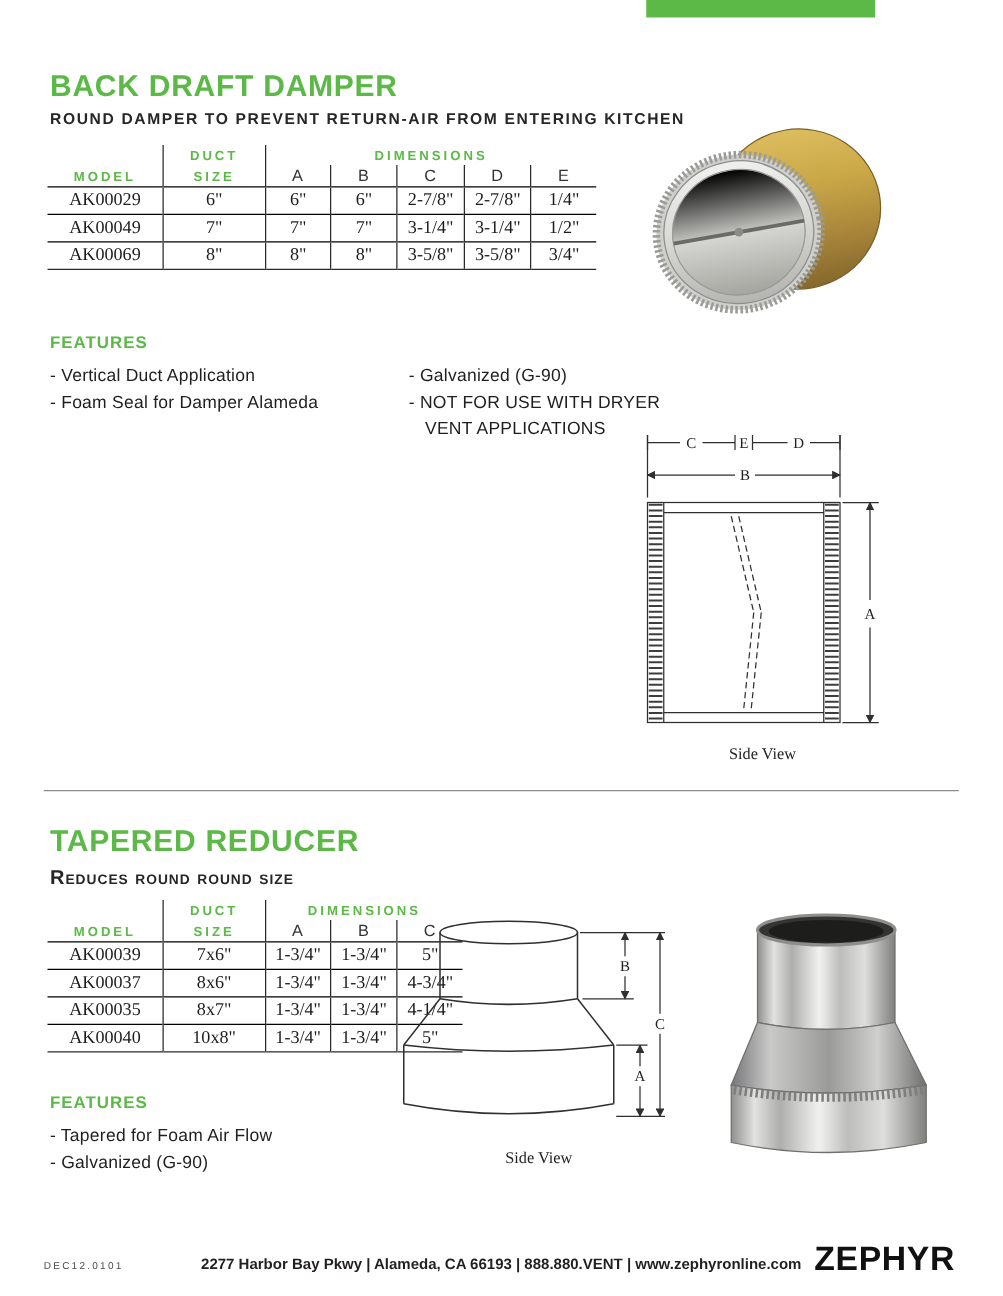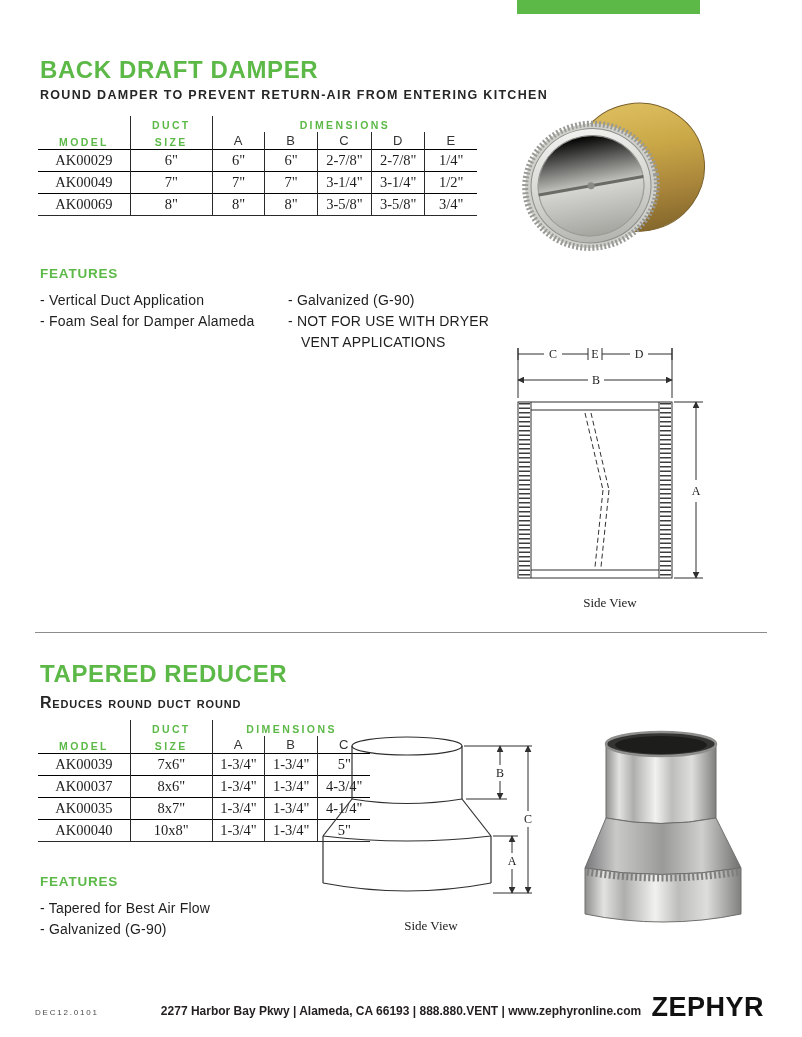--- a/index.html
+++ b/index.html
@@ -19,21 +19,21 @@
   table.spec th { font-weight:bold; padding:1px 21px; height:16px; vertical-align:bottom; }
   table.spec th.grp { color:#5cb947; font-size:10.5px; letter-spacing:2.4px; text-align:center; }
   table.spec th.dimh { color:#333; font-size:13px; font-weight:normal; letter-spacing:1px; text-align:center; }
   table.spec th.vl { border-left:1px solid #2a2a2a; }
   table.spec td { border-top:1px solid #000000; border-left:1px solid #2a2a2a;
                   font-family:"Liberation Serif", serif; font-size:14.5px; text-align:center;
                   height:22px; padding:0 4px; color:#1c1c1c; }
   table.spec td:first-child { border-left:none; }
   table.spec tbody tr:last-child td { border-bottom:1px solid #2a2a2a; }
 
-  .features { font-size:14px; line-height:21px; letter-spacing:0.2px; color:#1e1e1e; }
+  .features { font-size:14px; line-height:21px; letter-spacing:0.2px; color:#1e1e1e;gap:39px; }
   .features .fitem { padding-left:13px; text-indent:-13px; }
   .fcols { display:flex; }
   .fcol1 { width:248px; }
   .fcol2 { width:205px; }
 
   .drawfig { text-align:center; }
   .drawfig svg { display:block; margin:0 auto; }
   .caption { font-family:"Liberation Serif", serif; font-size:13px; color:#222; margin-top:5px; }
 
   .divider { height:1px; background:#8c8c8c; }
@@ -201,21 +201,21 @@
       <text class="dimtext" x="139" y="18" text-anchor="middle">D</text>
       <text class="dimtext" x="96" y="44" text-anchor="middle">B</text>
       <text class="dimtext" x="196" y="155" text-anchor="middle">A</text>
     </svg>
     <figcaption class="caption">Side View</figcaption>
   </figure>
 
   <div class="abs divider" style="left:35px; top:632px; width:732px;"></div>
 
   <div class="abs sec-title" style="left:40px; top:660px;">TAPERED REDUCER</div>
-  <div class="abs sec-sub-sc" style="left:40px; top:694px;">Reduces round duct round</div>
+  <div class="abs sec-sub-sc" style="left:40px; top:694px;">Reduces round round size</div>
 
   <table class="abs spec" style="left:38px; top:720px;">
     <colgroup>
       <col style="width:77px">
         <col style="width:46px">
         <col style="width:46px">
         <col style="width:44px">
         <col style="width:50px">
     </colgroup>
     <thead>
@@ -326,21 +326,21 @@
       <ellipse cx="96" cy="26" rx="55" ry="12" fill="#343432" stroke="#8e8e8c" stroke-width="2.5"></ellipse>
       <ellipse cx="96" cy="27" rx="46" ry="9" fill="#1d1d1c"></ellipse>
       <path d="M 41 100 Q 96 111 151 100 L 176 150 Q 96 163 20 150 Z" fill="url(#m2)" stroke="#6f6f6d" stroke-width="1"></path>
       <path d="M 20 150 L 20 196 Q 98 212 176 196 L 176 150 Q 96 163 20 150 Z" fill="url(#m1)" stroke="#6f6f6d" stroke-width="1"></path>
       <path d="M 22 154 Q 96 166 174 154" fill="none" stroke="#7e7e7c" stroke-width="7" stroke-dasharray="2 2.4"></path>
     </svg>
   </div>
 
   <div class="abs feat-title" style="left:40px; top:874px;">FEATURES</div>
   <div class="abs features" style="left:40px; top:898px; width:260px;">
-    <div class="fitem">- Tapered for Best Air Flow</div>
+    <div class="fitem">- Tapered for Foam Air Flow</div>
     <div class="fitem">- Galvanized (G-90)</div>
   </div>
 
   <div class="abs doc-code" style="left:35px; top:1008px;">DEC12.0101</div>
   <div class="abs address" style="left:0; right:0; top:1004px;">2277 Harbor Bay Pkwy | Alameda, CA 66193 | 888.880.VENT | www.zephyronline.com</div>
   <div class="abs brand" style="right:38px; top:992px;">ZEPHYR</div>
 
 </div>
 
 </body></html>

